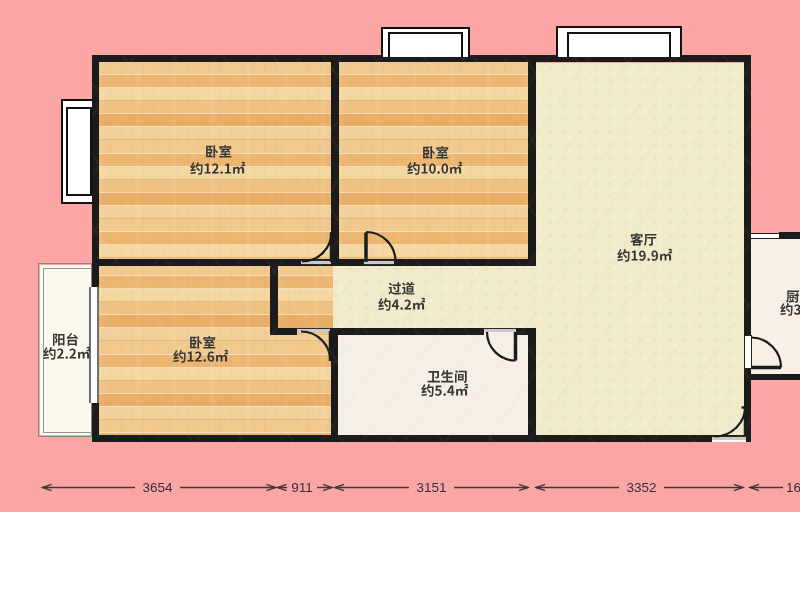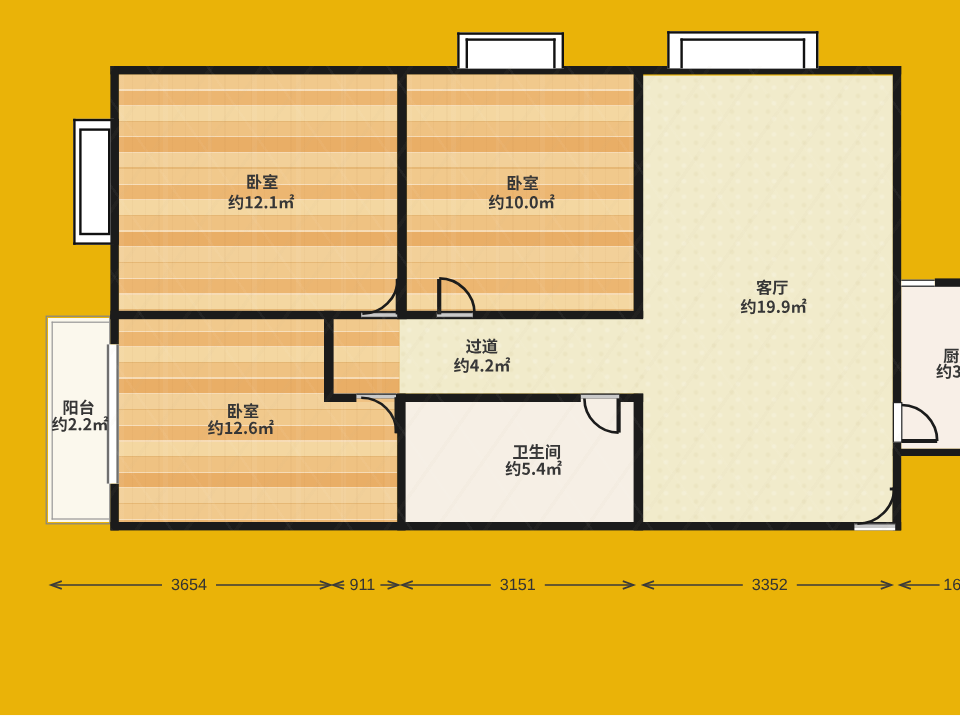--- a/index.html
+++ b/index.html
@@ -1,14 +1,14 @@
 <!DOCTYPE html>
 <html><head><meta charset="utf-8"><style>
 html,body{margin:0;padding:0;background:#ffffff;}
-#plan{position:relative;width:800px;height:596px;overflow:hidden;background:#eab308;font-family:"Liberation Sans",sans-serif;}
+#plan{position:relative;width:800px;height:512px;overflow:hidden;background:#fca5a5;font-family:"Liberation Sans",sans-serif;}
 </style></head><body>
 <div id="plan">
 
 <div style="position:absolute;left:99px;top:62px;width:232px;height:200px;background-color:#f0c181;background-image:repeating-linear-gradient(90deg,rgba(140,80,25,0.035) 0 1px,transparent 1px 11px),repeating-linear-gradient(90deg,rgba(255,255,255,0.05) 0 4px,transparent 4px 37px),repeating-linear-gradient(180deg,#f1c98c 0 12.5px,rgba(255,252,245,0.5) 12.5px 13.5px,#ecb671 13.5px 25.5px,rgba(255,252,245,0.45) 25.5px 26.5px,#f4d7a1 26.5px 38.5px,rgba(215,170,100,0.45) 38.5px 39.5px,#efc282 39.5px 51.5px,rgba(255,252,245,0.45) 51.5px 52.5px,#e9ae66 52.5px 64.5px,rgba(255,252,245,0.45) 64.5px 65.5px,#f2d099 65.5px 77.5px,rgba(215,170,100,0.4) 77.5px 78.5px);background-position:0 0px;"></div>
 
 <div style="position:absolute;left:339px;top:62px;width:189px;height:200px;background-color:#f0c181;background-image:repeating-linear-gradient(90deg,rgba(140,80,25,0.035) 0 1px,transparent 1px 11px),repeating-linear-gradient(90deg,rgba(255,255,255,0.05) 0 4px,transparent 4px 37px),repeating-linear-gradient(180deg,#f1c98c 0 12.5px,rgba(255,252,245,0.5) 12.5px 13.5px,#ecb671 13.5px 25.5px,rgba(255,252,245,0.45) 25.5px 26.5px,#f4d7a1 26.5px 38.5px,rgba(215,170,100,0.45) 38.5px 39.5px,#efc282 39.5px 51.5px,rgba(255,252,245,0.45) 51.5px 52.5px,#e9ae66 52.5px 64.5px,rgba(255,252,245,0.45) 64.5px 65.5px,#f2d099 65.5px 77.5px,rgba(215,170,100,0.4) 77.5px 78.5px);background-position:0 0px;"></div>
 
 <div style="position:absolute;left:99px;top:263px;width:232px;height:172px;background-color:#f0c181;background-image:repeating-linear-gradient(90deg,rgba(140,80,25,0.035) 0 1px,transparent 1px 11px),repeating-linear-gradient(90deg,rgba(255,255,255,0.05) 0 4px,transparent 4px 37px),repeating-linear-gradient(180deg,#f1c98c 0 12.5px,rgba(255,252,245,0.5) 12.5px 13.5px,#ecb671 13.5px 25.5px,rgba(255,252,245,0.45) 25.5px 26.5px,#f4d7a1 26.5px 38.5px,rgba(215,170,100,0.45) 38.5px 39.5px,#efc282 39.5px 51.5px,rgba(255,252,245,0.45) 51.5px 52.5px,#e9ae66 52.5px 64.5px,rgba(255,252,245,0.45) 64.5px 65.5px,#f2d099 65.5px 77.5px,rgba(215,170,100,0.4) 77.5px 78.5px);background-position:0 0px;"></div>
 
 <div style="position:absolute;left:277px;top:263px;width:56px;height:69px;background-color:#f0c181;background-image:repeating-linear-gradient(90deg,rgba(140,80,25,0.035) 0 1px,transparent 1px 11px),repeating-linear-gradient(90deg,rgba(255,255,255,0.05) 0 4px,transparent 4px 37px),repeating-linear-gradient(180deg,#f1c98c 0 12.5px,rgba(255,252,245,0.5) 12.5px 13.5px,#ecb671 13.5px 25.5px,rgba(255,252,245,0.45) 25.5px 26.5px,#f4d7a1 26.5px 38.5px,rgba(215,170,100,0.45) 38.5px 39.5px,#efc282 39.5px 51.5px,rgba(255,252,245,0.45) 51.5px 52.5px,#e9ae66 52.5px 64.5px,rgba(255,252,245,0.45) 64.5px 65.5px,#f2d099 65.5px 77.5px,rgba(215,170,100,0.4) 77.5px 78.5px);background-position:0 0px;"></div>

